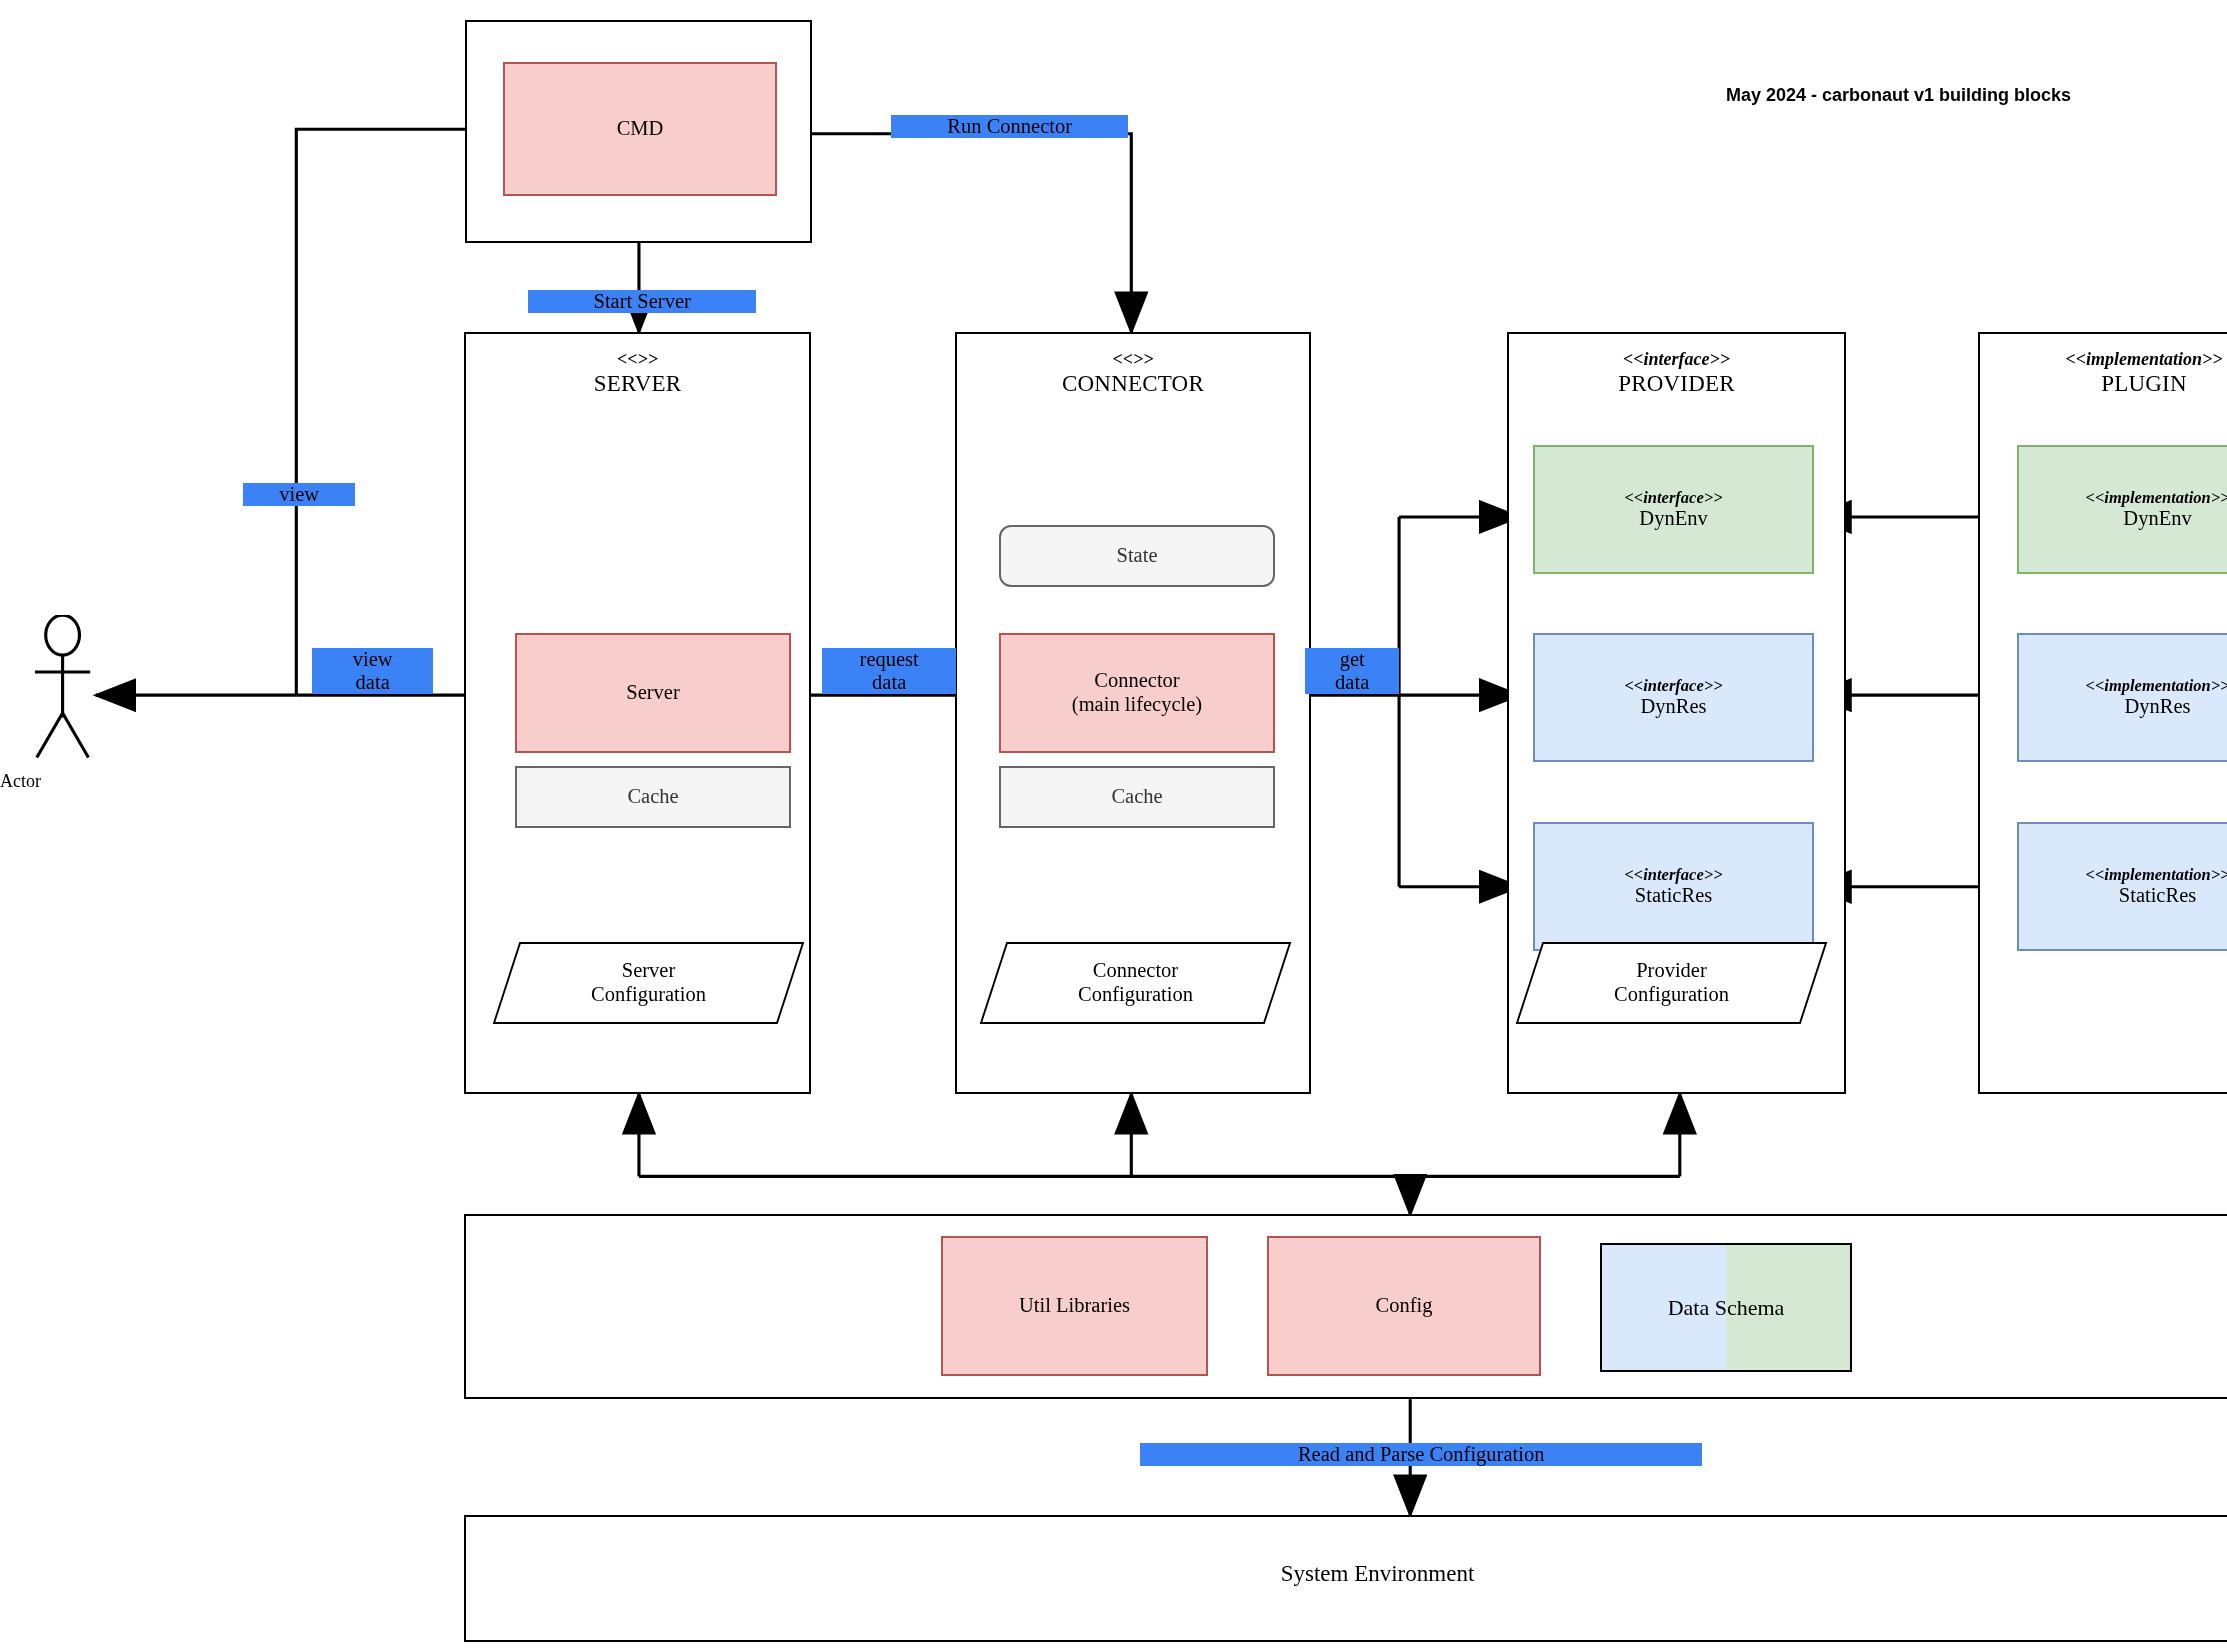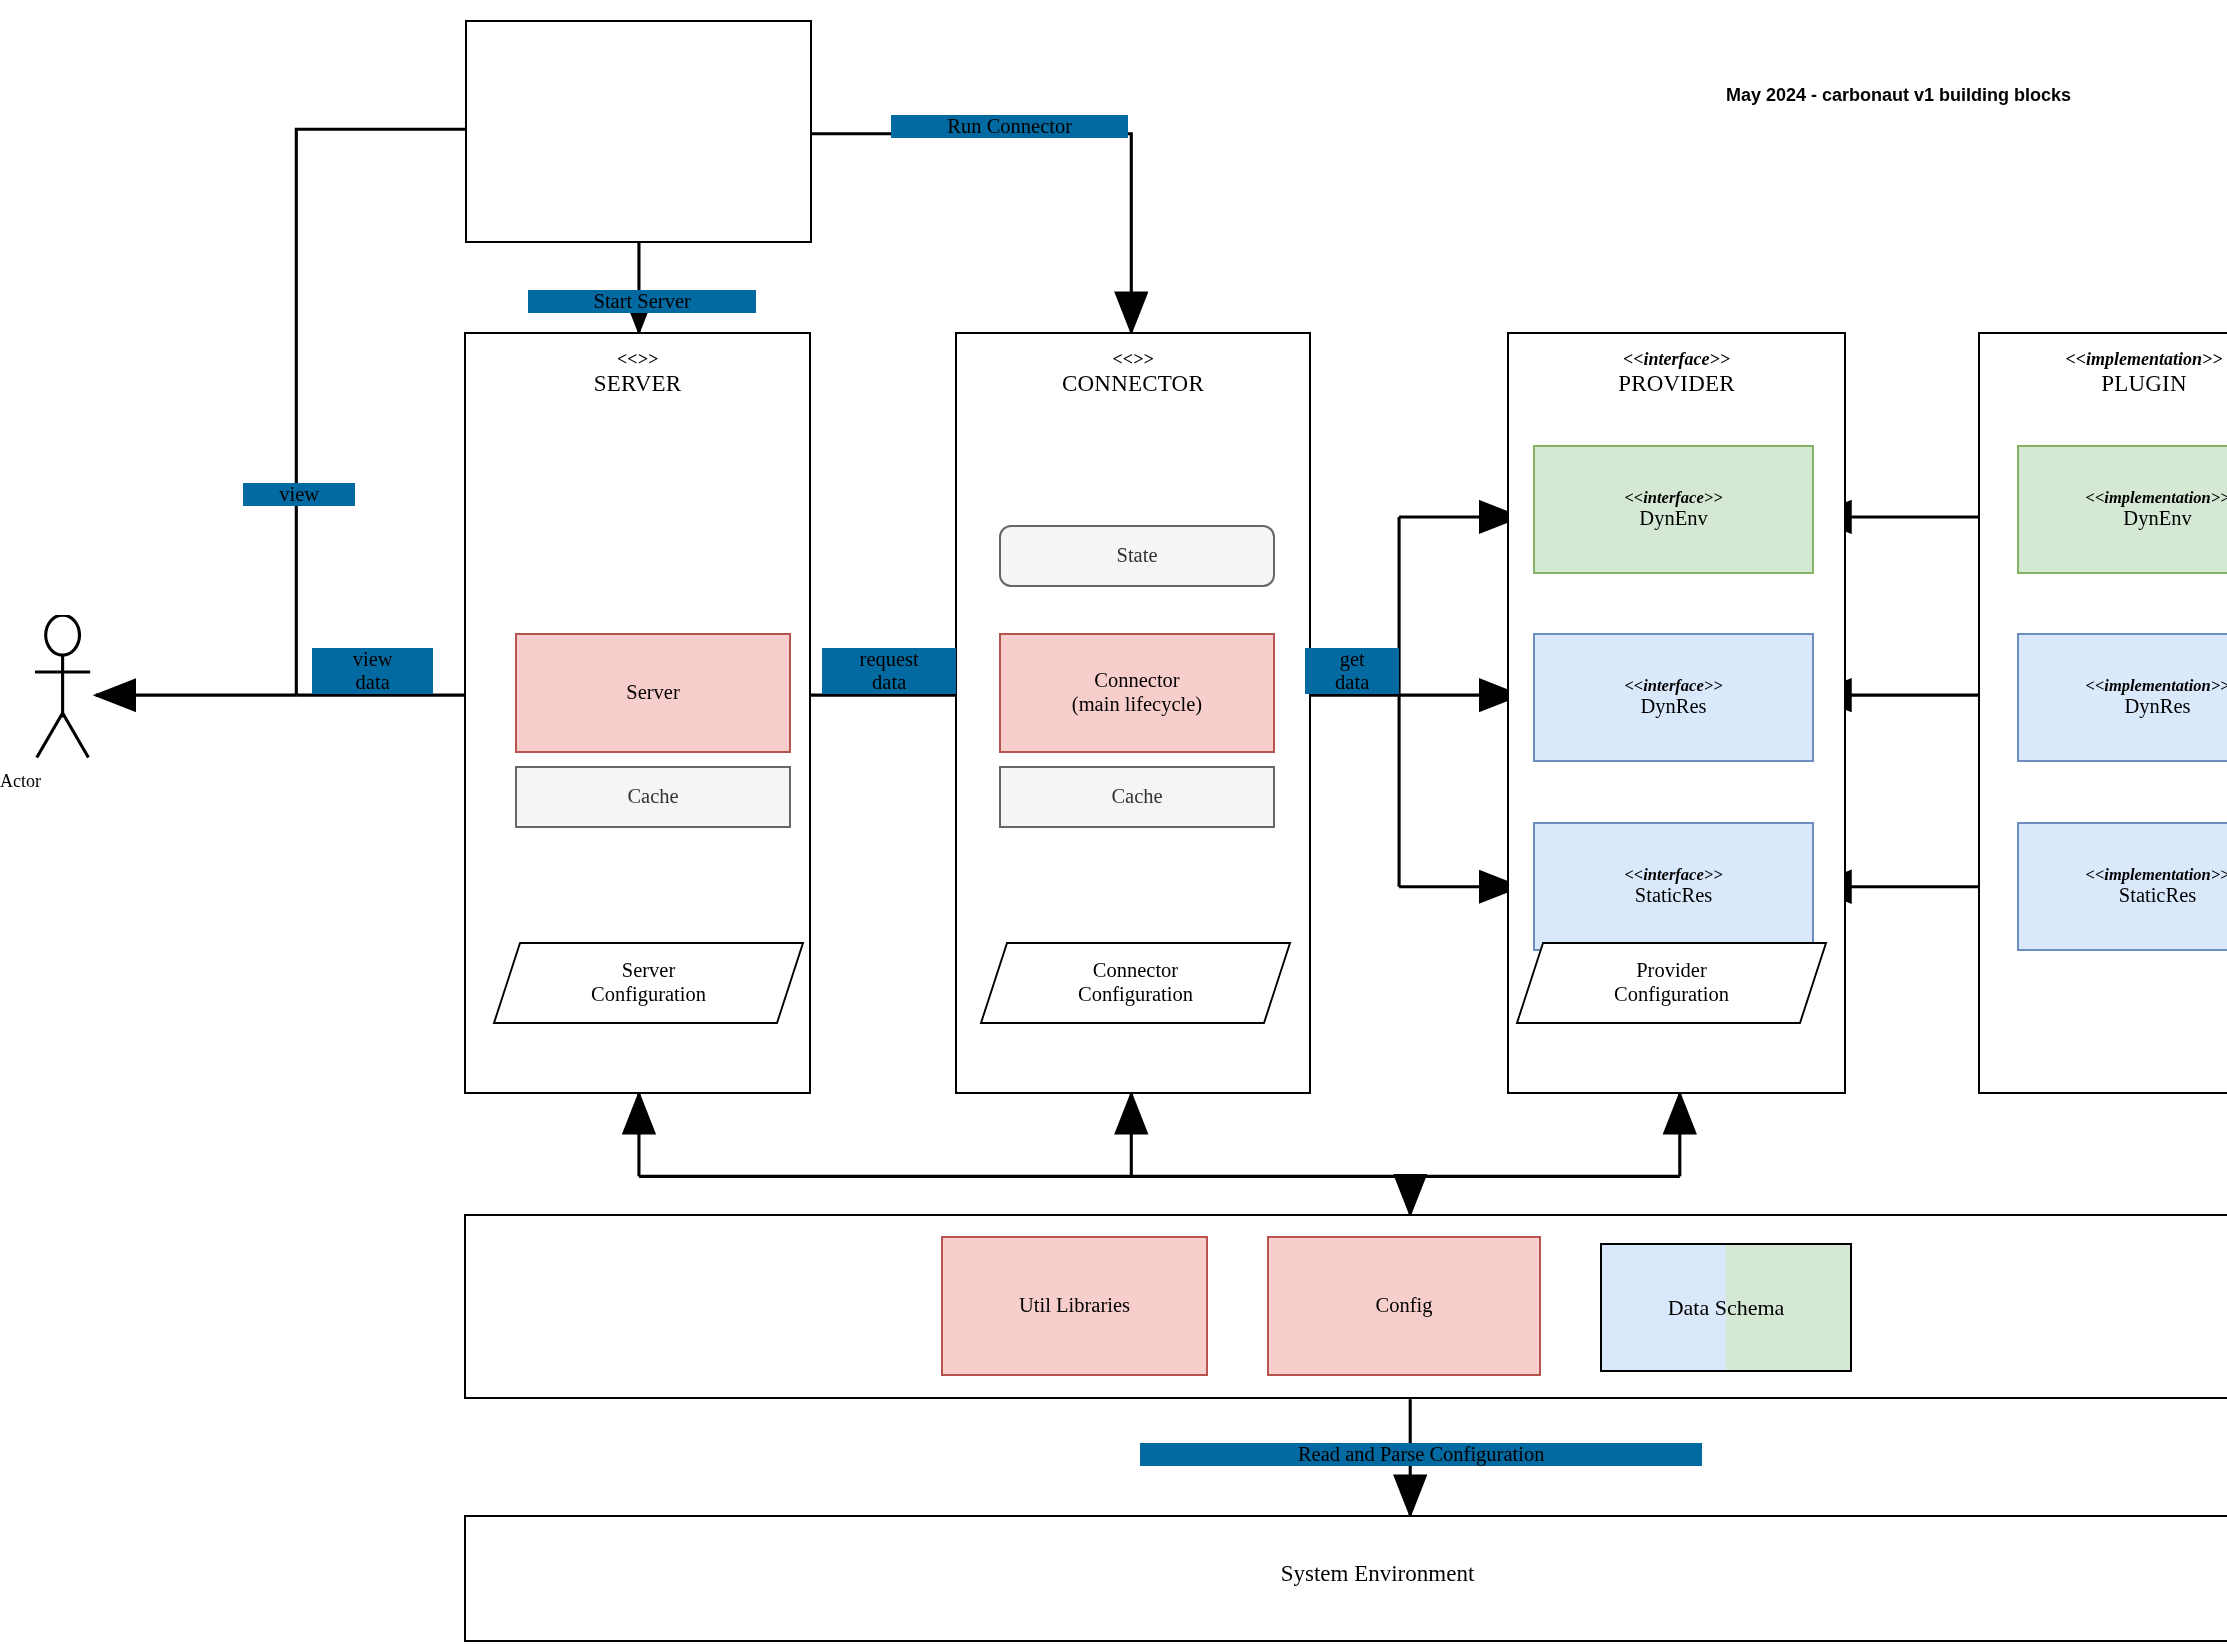--- a/index.html
+++ b/index.html
@@ -120,21 +120,21 @@
     font-size:22px;
     text-align:center;
   }
 
   
   .edge-label{
     position:absolute;
     text-align:center;
     font-size:20.5px;
     line-height:1.12;
-    background:#0369a1;
+    background:#3b82f6;
     white-space:pre-line;
     padding:0 2.7px;
   }
 
   
   .note{
     position:absolute;
     font-size:18px;
     font-family:"Liberation Sans", sans-serif;
     font-weight:bold;
@@ -201,20 +201,23 @@
       <line x1="80" y1="220" x2="22" y2="320"></line>
       <line x1="80" y1="220" x2="138" y2="320"></line>
     </g>
   </svg>
   <div class="actor-label" style="left:0px; top:771px; width:116px;">Actor</div>
 
   <div class="note" style="left:1726px; top:85px;">May 2024 - carbonaut v1 building blocks</div>
 
   <div class="container node" style="left:465px; top:20px; width:347px; height:223px;">
   </div>
+  <div class="leaf fill-red" style="left:503px; top:62px; width:274px; height:134px;">
+    <span class="l-label">CMD</span>
+  </div>
 
   <div class="container node" style="left:464px; top:332px; width:347px; height:762px;">
     <div class="container-title">
       <span class="stereo">&lt;&lt;&gt;&gt;</span>
       <span class="ctitle">SERVER</span>
     </div>
   </div>
   <div class="leaf fill-red" style="left:515px; top:633px; width:276px; height:120px;">
     <span class="l-label">Server</span>
   </div>

